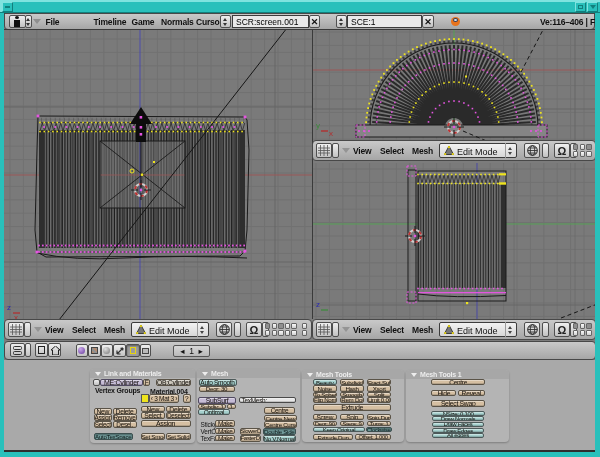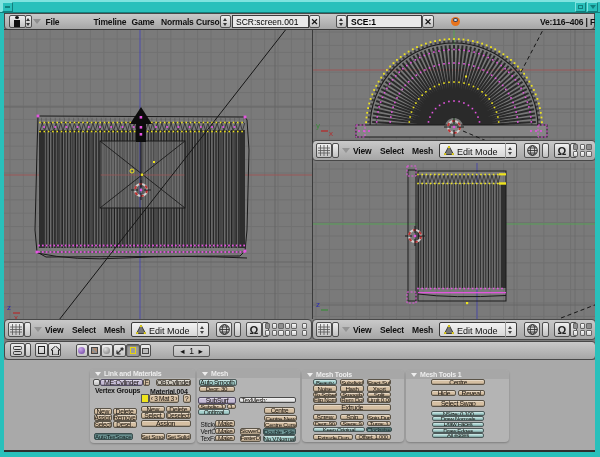--- a/index.html
+++ b/index.html
@@ -50,21 +50,21 @@
     <div class="abs mtxt" style="left:161px;top:16.5px;">Normals</div>
     <div class="abs mtxt" style="left:196px;top:16.5px;">Curso</div>
     <div class="ibtn" style="left:220px;top:15px;width:11px;height:13px;"></div>
     <div class="abs" style="left:223px;top:18px;width:0;height:0;border-left:2.5px solid transparent;border-right:2.5px solid transparent;border-bottom:3px solid #333;"></div>
     <div class="abs" style="left:223px;top:23px;width:0;height:0;border-left:2.5px solid transparent;border-right:2.5px solid transparent;border-top:3px solid #333;"></div>
     <div class="abs" style="left:232px;top:15px;width:77px;height:13px;background:#e9e9e9;border:1px solid #3c3c3c;font-size:8.5px;line-height:13px;padding-left:3px;">SCR:screen.001</div>
     <div class="ibtn" style="left:309px;top:15px;width:11px;height:13px;font-size:9px;font-weight:bold;text-align:center;line-height:12px;color:#111;">✕</div>
     <div class="ibtn" style="left:336px;top:15px;width:11px;height:13px;"></div>
     <div class="abs" style="left:339px;top:18px;width:0;height:0;border-left:2.5px solid transparent;border-right:2.5px solid transparent;border-bottom:3px solid #333;"></div>
     <div class="abs" style="left:339px;top:23px;width:0;height:0;border-left:2.5px solid transparent;border-right:2.5px solid transparent;border-top:3px solid #333;"></div>
-    <div class="abs" style="left:347px;top:15px;width:75px;height:13px;background:#e9e9e9;border:1px solid #3c3c3c;font-size:8.5px;line-height:13px;padding-left:3px;font-weight:bold;">SCE:1</div>
+    <div class="abs" style="left:347px;top:15px;width:75px;height:13px;background:#e9e9e9;border:1px solid #3c3c3c;font-size:8.5px;line-height:13px;padding-left:3px;">SCE:1</div>
     <div class="ibtn" style="left:422px;top:15px;width:12px;height:13px;font-size:9px;font-weight:bold;text-align:center;line-height:12px;color:#111;">✕</div>
     <div class="abs" style="left:451px;top:16.5px;width:9px;height:9px;border-radius:50%;background:#e8731c;"></div>
     <div class="abs" style="left:453px;top:18px;width:5px;height:4px;border-radius:50%;background:#2a3f66;"></div>
     <div class="abs" style="left:454px;top:18.5px;width:3px;height:2px;border-radius:50%;background:#e8e8e8;"></div>
     <div class="abs mtxt" style="left:540px;top:16.5px;width:56px;overflow:hidden;">Ve:116–406 | F</div>
     <svg class="abs" style="left:4px;top:30px;" width="309" height="289">
       <rect width="309" height="289" fill="#7a7a7a"></rect>
       <path d="M6 0V289 M19.4 0V289 M32.8 0V289 M46.199999999999996 0V289 M59.599999999999994 0V289 M73.0 0V289 M86.4 0V289 M99.80000000000001 0V289 M113.20000000000002 0V289 M126.60000000000002 0V289 M140.00000000000003 0V289 M153.40000000000003 0V289 M166.80000000000004 0V289 M180.20000000000005 0V289 M193.60000000000005 0V289 M207.00000000000006 0V289 M220.40000000000006 0V289 M233.80000000000007 0V289 M247.20000000000007 0V289 M260.6000000000001 0V289 M274.00000000000006 0V289 M287.40000000000003 0V289 M300.8 0V289 M0 9H309 M0 22.4H309 M0 35.8H309 M0 49.199999999999996H309 M0 62.599999999999994H309 M0 76.0H309 M0 89.4H309 M0 102.80000000000001H309 M0 116.20000000000002H309 M0 129.60000000000002H309 M0 143.00000000000003H309 M0 156.40000000000003H309 M0 169.80000000000004H309 M0 183.20000000000005H309 M0 196.60000000000005H309 M0 210.00000000000006H309 M0 223.40000000000006H309 M0 236.80000000000007H309 M0 250.20000000000007H309 M0 263.6000000000001H309 M0 277.00000000000006H309" stroke="#717171" stroke-width="1" fill="none"></path>
       <path d="M0 77 H309" stroke="#666666" stroke-width="1"></path>
       <path d="M0 232 H309" stroke="#666666" stroke-width="1"></path>

